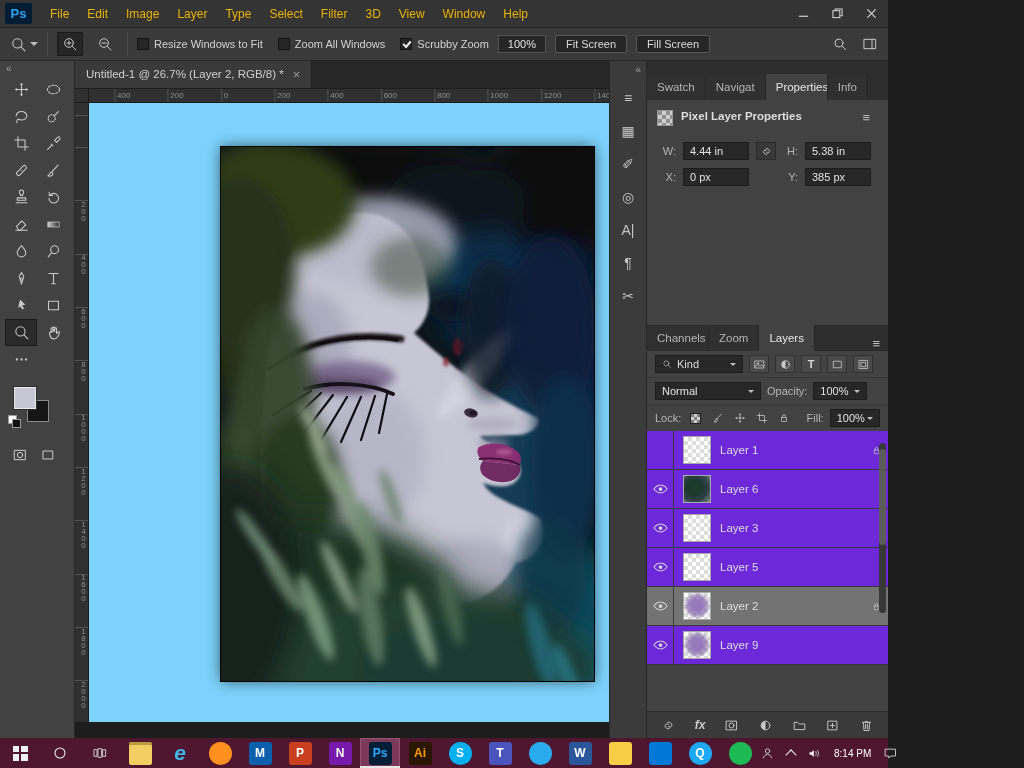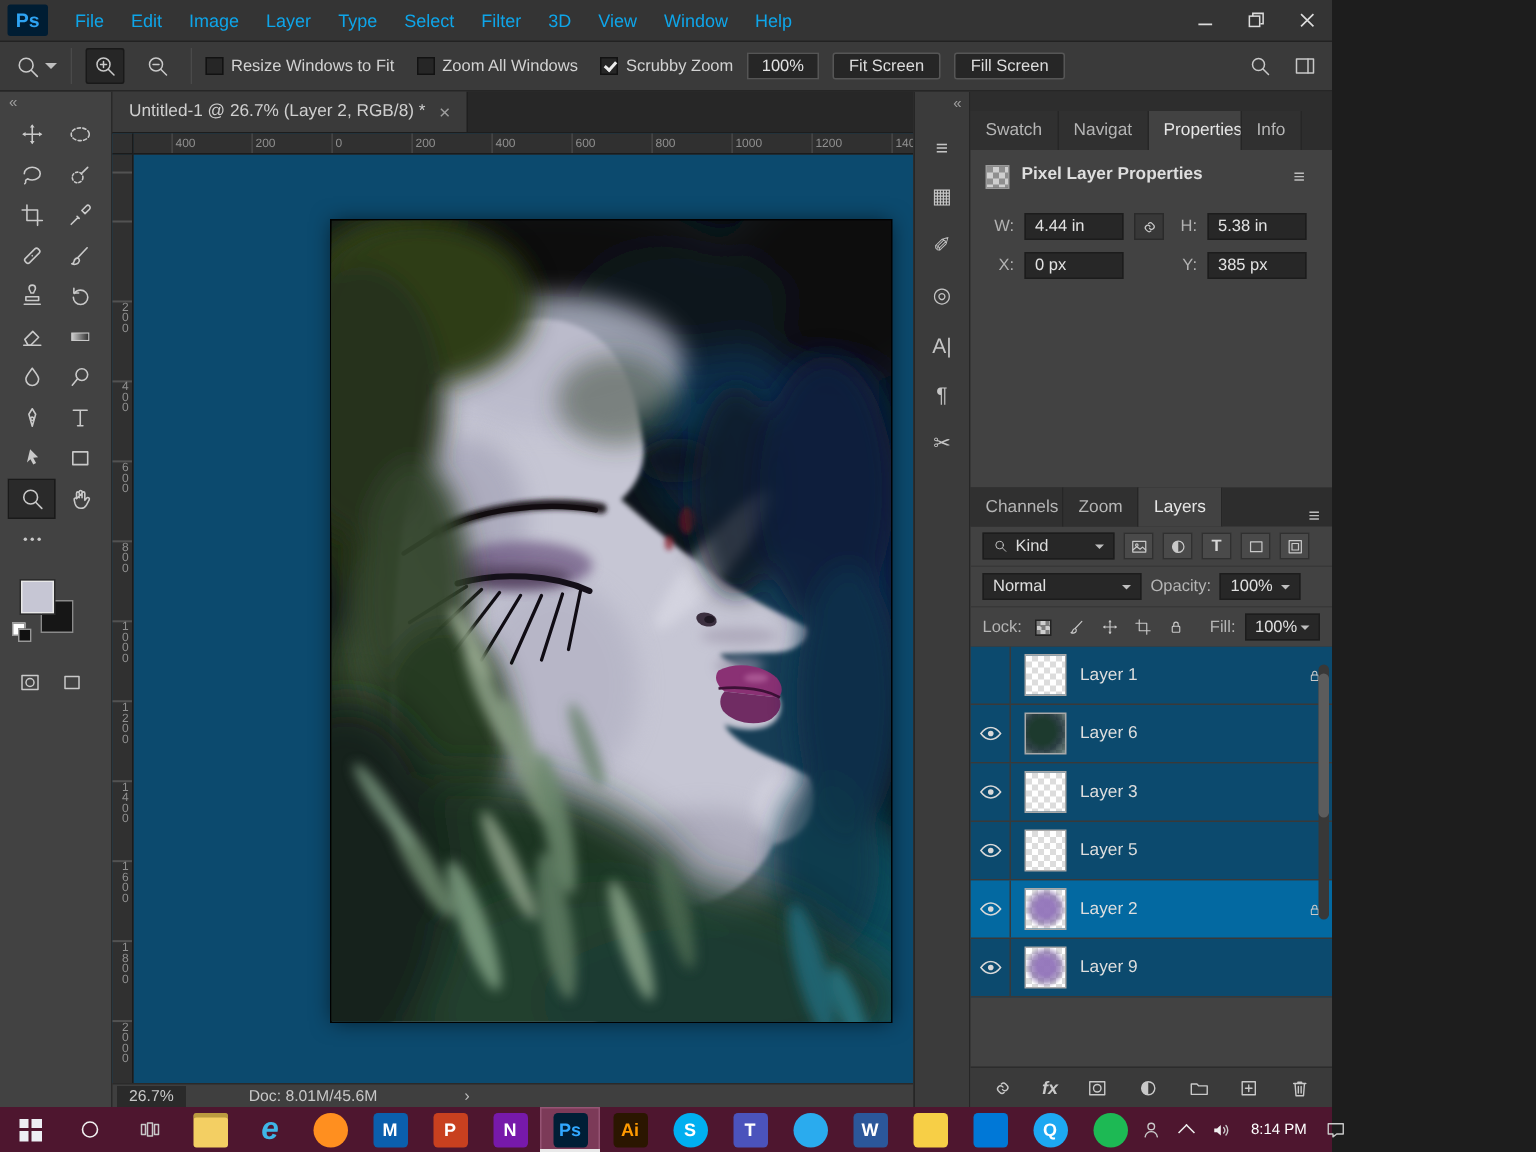--- a/index.html
+++ b/index.html
@@ -5,21 +5,21 @@
 *{margin:0;padding:0;box-sizing:border-box}
 html,body{width:1024px;height:768px;overflow:hidden}
 body{font-family:"Liberation Sans","DejaVu Sans",sans-serif;font-size:12px;color:#d6d6d6;background:#1d1d1d}
 #app{position:relative;width:888px;height:768px;background:#1d1d1d}
 svg{display:block}
 .ico{stroke:#c9c9c9;fill:none;stroke-width:1.5;stroke-linecap:round;stroke-linejoin:round}
 
 
 #menubar{position:absolute;top:0;left:0;right:0;height:28px;background:#343434;display:flex;align-items:center;z-index:6;border-bottom:1px solid #222}
 #ps-logo{width:27px;height:21px;margin:0 9px 0 5px;background:#001d33;color:#2ea3f2;font-weight:bold;font-size:13px;display:flex;align-items:center;justify-content:center;border-radius:2px}
-.mitem{padding:0 9px;line-height:28px;color:#0ea5e9;font-size:12px}
+.mitem{padding:0 9px;line-height:28px;color:#eab308;font-size:12px}
 #winctrl{margin-left:auto;display:flex}
 #winctrl span{width:34px;height:28px;display:flex;align-items:center;justify-content:center}
 #winctrl svg{width:11px;height:11px}
 
 
 #optionsbar{position:absolute;top:28px;left:0;right:0;height:33px;background:#3a3a3a;border-bottom:1px solid #262626;display:flex;align-items:center;padding:0 10px;gap:9px;z-index:5}
 #optionsbar .vsep{width:1px;height:24px;background:#2b2b2b;border-right:1px solid #4a4a4a}
 .opt-tool{display:flex;align-items:center;gap:3px}
 .opt-tool svg{width:17px;height:17px}
 .caret{width:0;height:0;border:4px solid transparent;border-top-color:#bfbfbf;margin-top:4px}
@@ -46,21 +46,21 @@
 #bg-swatch{position:absolute;left:13px;top:13px;width:22px;height:22px;border:1px solid #8a8a8a;z-index:1}
 #mini-swatch{position:absolute;left:-6px;top:28px;width:9px;height:9px;border:1px solid #999;background:#fff;z-index:3}
 #mini-swatch::after{content:"";position:absolute;left:3px;top:3px;width:7px;height:7px;background:#111;border:1px solid #999}
 #toolbar .bottomicons{display:flex;gap:12px;margin:18px 0 0 12px}
 #toolbar .bottomicons svg{width:16px;height:16px}
 
 
 #tabbar{position:absolute;left:75px;top:61px;right:279px;height:28px;background:#272727;border-bottom:1px solid #1d1d1d;display:flex;align-items:flex-end}
 .doctab{display:inline-flex;align-items:center;gap:9px;height:28px;padding:0 11px;background:#3a3a3a;color:#cfcfcf;font-size:11.5px;border-right:1px solid #1f1f1f;white-space:nowrap}
 .doctab .close{color:#9d9d9d;font-size:13px;line-height:1}
-#docarea{position:absolute;left:75px;top:89px;right:279px;bottom:46px;background:#0c4a6e}
+#docarea{position:absolute;left:75px;top:89px;right:279px;bottom:46px;background:#7dd3fc}
 #rulercorner{position:absolute;left:0;top:0;width:14px;height:14px;background:#303030;border-right:1px solid #1b1b1b;border-bottom:1px solid #1b1b1b;z-index:2}
 #hruler{position:absolute;left:14px;top:0;right:0;height:14px;background:#303030;border-bottom:1px solid #1b1b1b;overflow:hidden;display:flex;padding-left:25px;background-image:repeating-linear-gradient(90deg,#525252 0 1px,transparent 1px 53.33px);background-position:25.4px 0}
 .hnum{flex:0 0 53.33px;font-size:8px;color:#909090;padding:2px 0 0 3px}
 #vruler{position:absolute;left:0;top:14px;width:14px;bottom:0;background:#303030;border-right:1px solid #1b1b1b;overflow:hidden;padding-top:97px;background-image:repeating-linear-gradient(180deg,#525252 0 1px,transparent 1px 53.33px);background-position:0 44px}
 .vnum{display:block;height:53.33px;writing-mode:vertical-lr;text-orientation:upright;font-size:8px;line-height:13px;color:#909090;margin-left:2px;letter-spacing:-2px}
 #viewport{position:absolute;left:14px;top:14px;right:0;bottom:0;overflow:hidden}
 #artwork{position:absolute;left:132px;top:44px;width:373px;height:534px;box-shadow:0 0 0 1px #000,0 0 14px rgba(0,0,0,.6)}
 #statusbar{position:absolute;left:75px;right:279px;bottom:30px;height:16px;background:#3f3f3f;border-top:1px solid #2a2a2a;display:flex;align-items:center;font-size:10.5px;color:#c8c8c8}
 #statusbar .zoombox{background:#2a2a2a;padding:1px 8px;margin-left:3px}
 #statusbar .docsize{margin-left:42px}
@@ -97,22 +97,22 @@
 .fbtn{width:20px;height:18px;display:flex;align-items:center;justify-content:center;background:#4a4a4a;border:1px solid #303030}
 .fbtn svg{width:13px;height:13px}
 .fbtn.txt{color:#d6d6d6;font-size:11px;font-weight:bold}
 .selbox{display:flex;align-items:center;background:#272727;border:1px solid #1c1c1c;padding:2px 6px;font-size:11px;color:#e0e0e0}
 .selbox .caret{margin-left:auto;border-width:3.5px;margin-top:3px}
 .plabel{font-size:11px;color:#b5b5b5;white-space:nowrap}
 .minibtn{width:17px;height:16px;display:flex;align-items:center;justify-content:center}
 .minibtn svg{width:12px;height:12px}
 .minichecker{width:11px;height:11px;background:conic-gradient(#cfcfcf 25%,#7d7d7d 0 50%,#cfcfcf 0 75%,#7d7d7d 0) 0 0/6px 6px;border:1px solid #222}
 #layerlist{position:absolute;left:0;right:0;top:106px;bottom:27px;overflow:hidden}
-.lrow{display:flex;align-items:center;height:39px;border-bottom:1px solid #393939;background:#0c4a6e}
-.lrow.selected{background:#0369a1}
+.lrow{display:flex;align-items:center;height:39px;border-bottom:1px solid #393939;background:#6d28d9}
+.lrow.selected{background:#737373}
 .eyecell{width:27px;align-self:stretch;border-right:1px solid #393939;display:flex;align-items:center;justify-content:center}
 .eyecell svg{width:15px;height:10px;visibility:hidden}
 .eyecell.on svg{visibility:visible}
 .lthumb{width:28px;height:28px;margin:0 9px;border:1px solid #a8a8a8;background:conic-gradient(#dcdcdc 25%,#fff 0 50%,#dcdcdc 0 75%,#fff 0) 0 0/8px 8px;position:relative;flex:0 0 28px}
 .lthumb[data-thumb="green"]::after{content:"";position:absolute;inset:0;background:radial-gradient(circle at 42% 45%,#1d3a2e 0 38%,rgba(12,34,40,.85) 62%,rgba(26,58,50,.55) 100%)}
 .lthumb[data-thumb="purple"]::after{content:"";position:absolute;inset:0;background:radial-gradient(circle at 50% 48%,rgba(146,116,186,.95) 0 30%,rgba(120,92,160,.6) 52%,transparent 74%)}
 .lname{flex:1;font-size:11.5px;color:#dedede}
 .llock{width:24px;display:flex;justify-content:center;visibility:hidden}
 .llock.show{visibility:visible}
 .llock svg{width:11px;height:11px}
@@ -669,25 +669,20 @@
             <ellipse cx="230" cy="460" rx="8" ry="40" fill="#4e6b52" opacity=".8" transform="rotate(-14 230 460)"></ellipse>
             <ellipse cx="35" cy="390" rx="6" ry="34" fill="#74917a" opacity=".85" transform="rotate(-35 35 390)"></ellipse>
             <ellipse cx="320" cy="500" rx="10" ry="46" fill="#1f6d7e" opacity=".8" transform="rotate(-15 320 500)"></ellipse>
             <ellipse cx="345" cy="525" rx="8" ry="30" fill="#2a8294" opacity=".7" transform="rotate(-20 345 525)"></ellipse>
           </g>
         </svg>
       </div>
     </div>
   </div>
 
-  <div id="statusbar">
-    <span class="zoombox">26.7%</span>
-    <span class="docsize">Doc: 8.01M/45.6M</span>
-    <span class="chev">›</span>
-  </div>
 
   <div id="rightcol">
     <div id="dock">
       <div class="collapse">«</div>
       <div>
 
       <div class="dockicon" title="adjustments">
             <span>≡</span>
           </div>
           <div class="dockicon" title="swatches">

